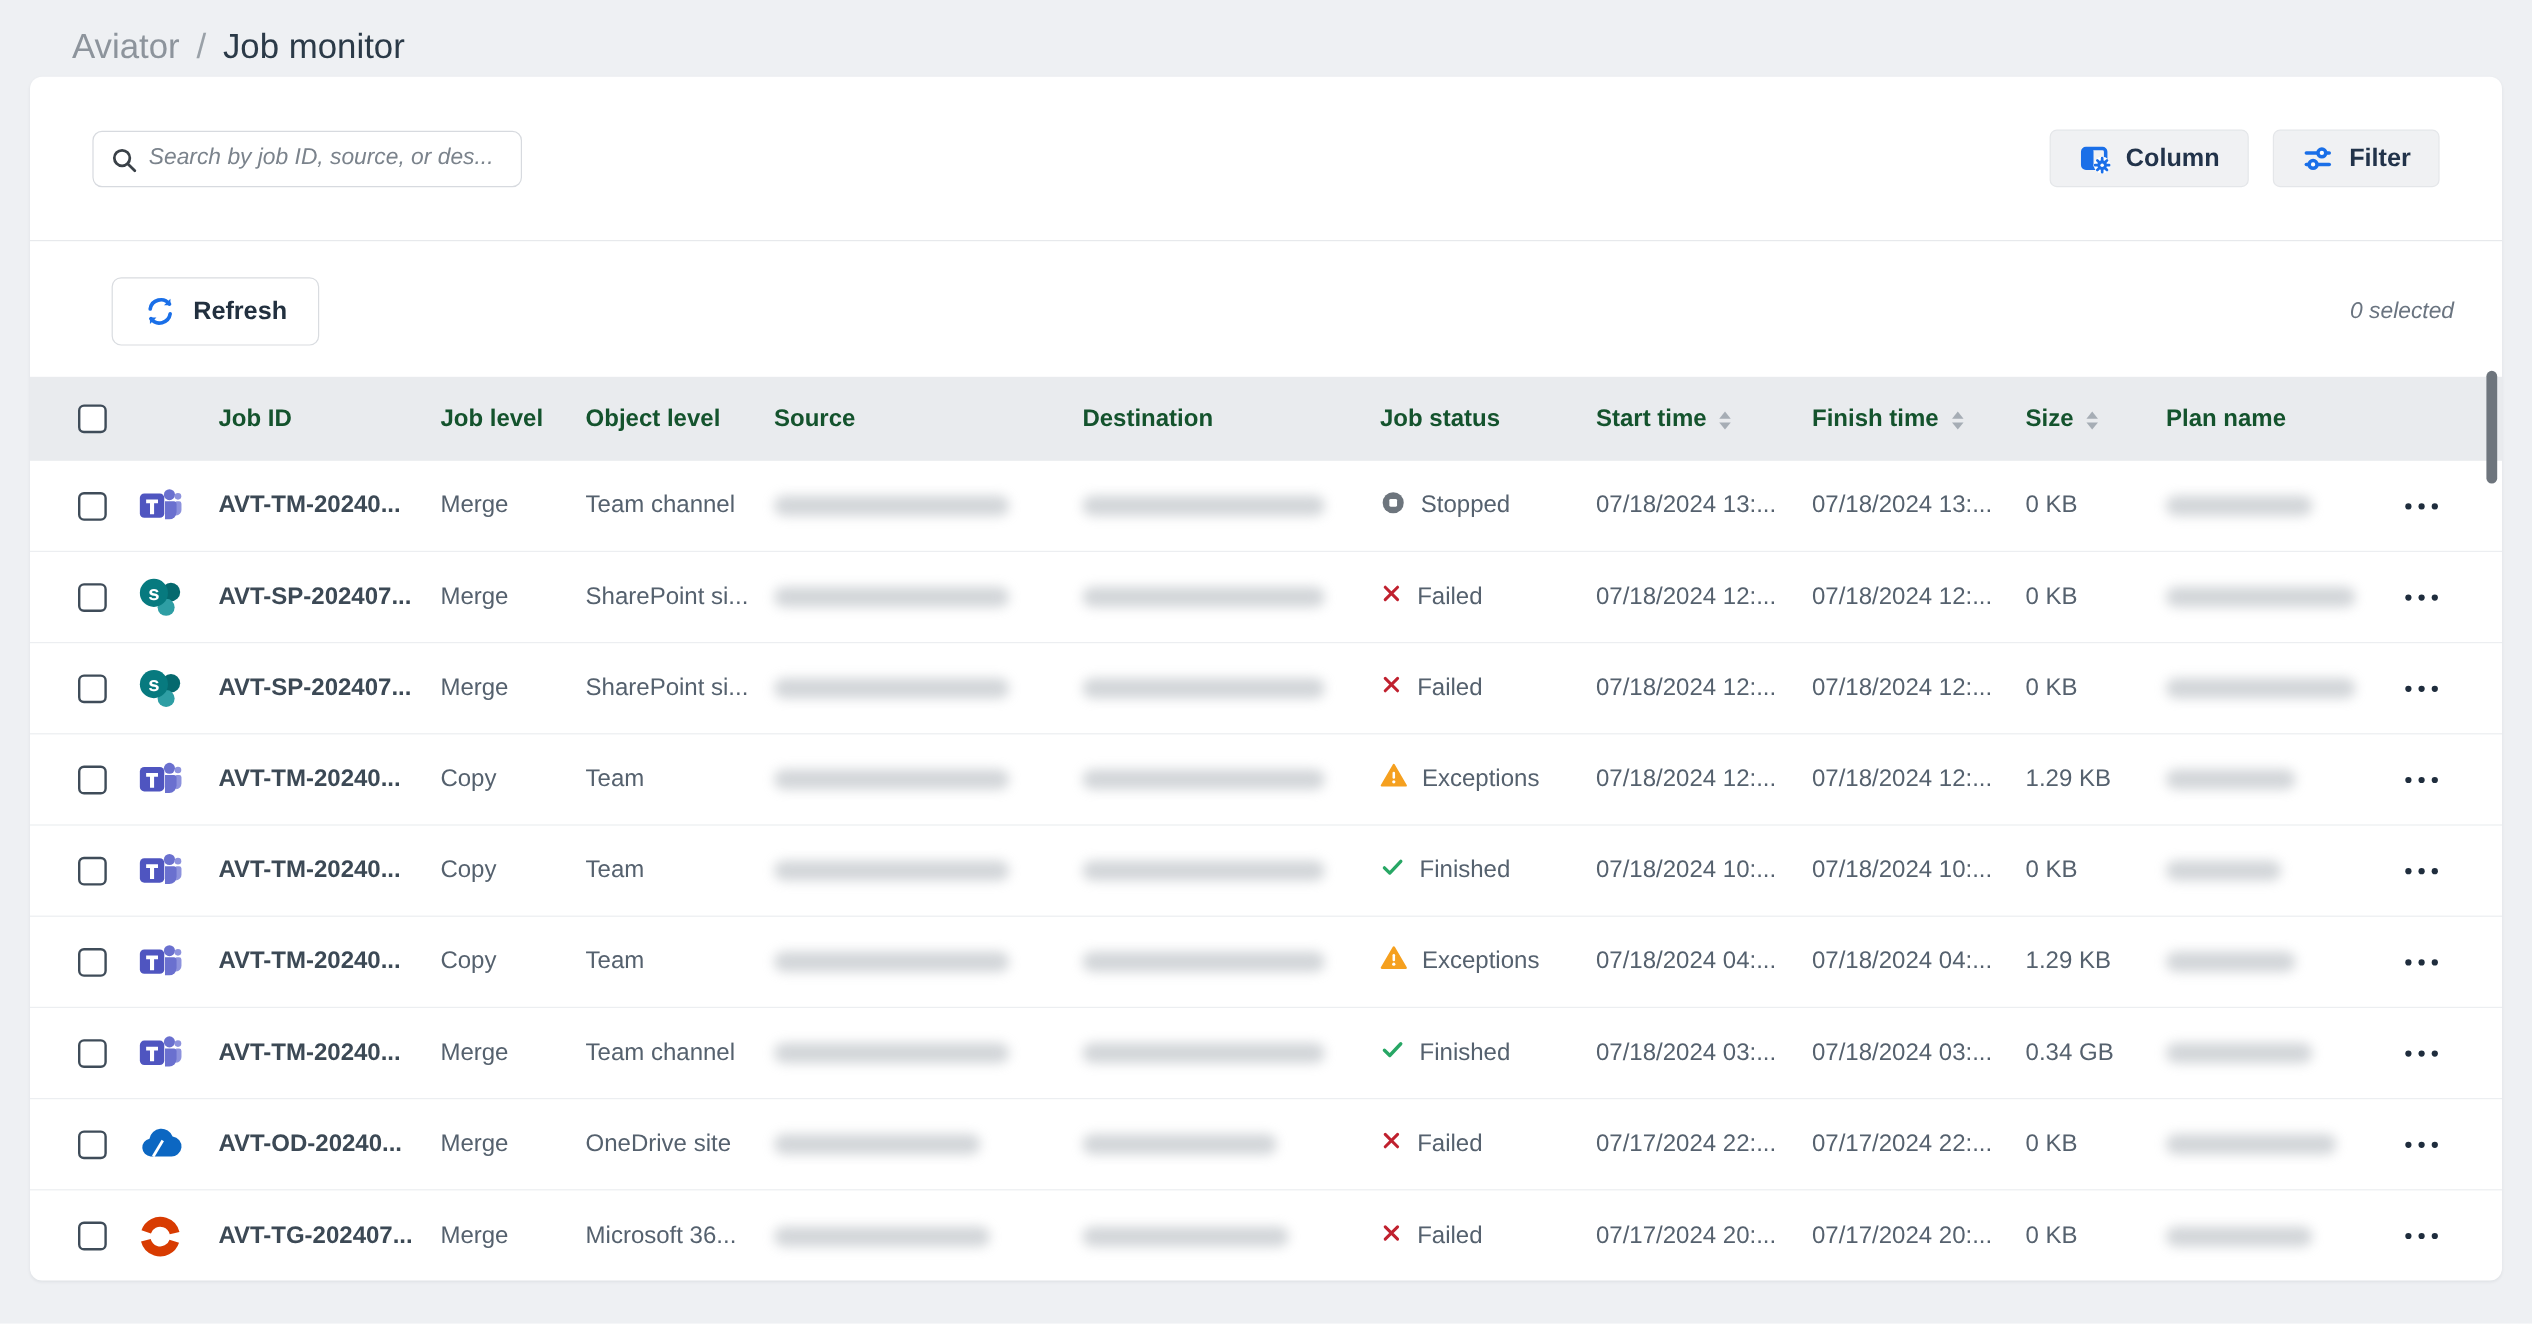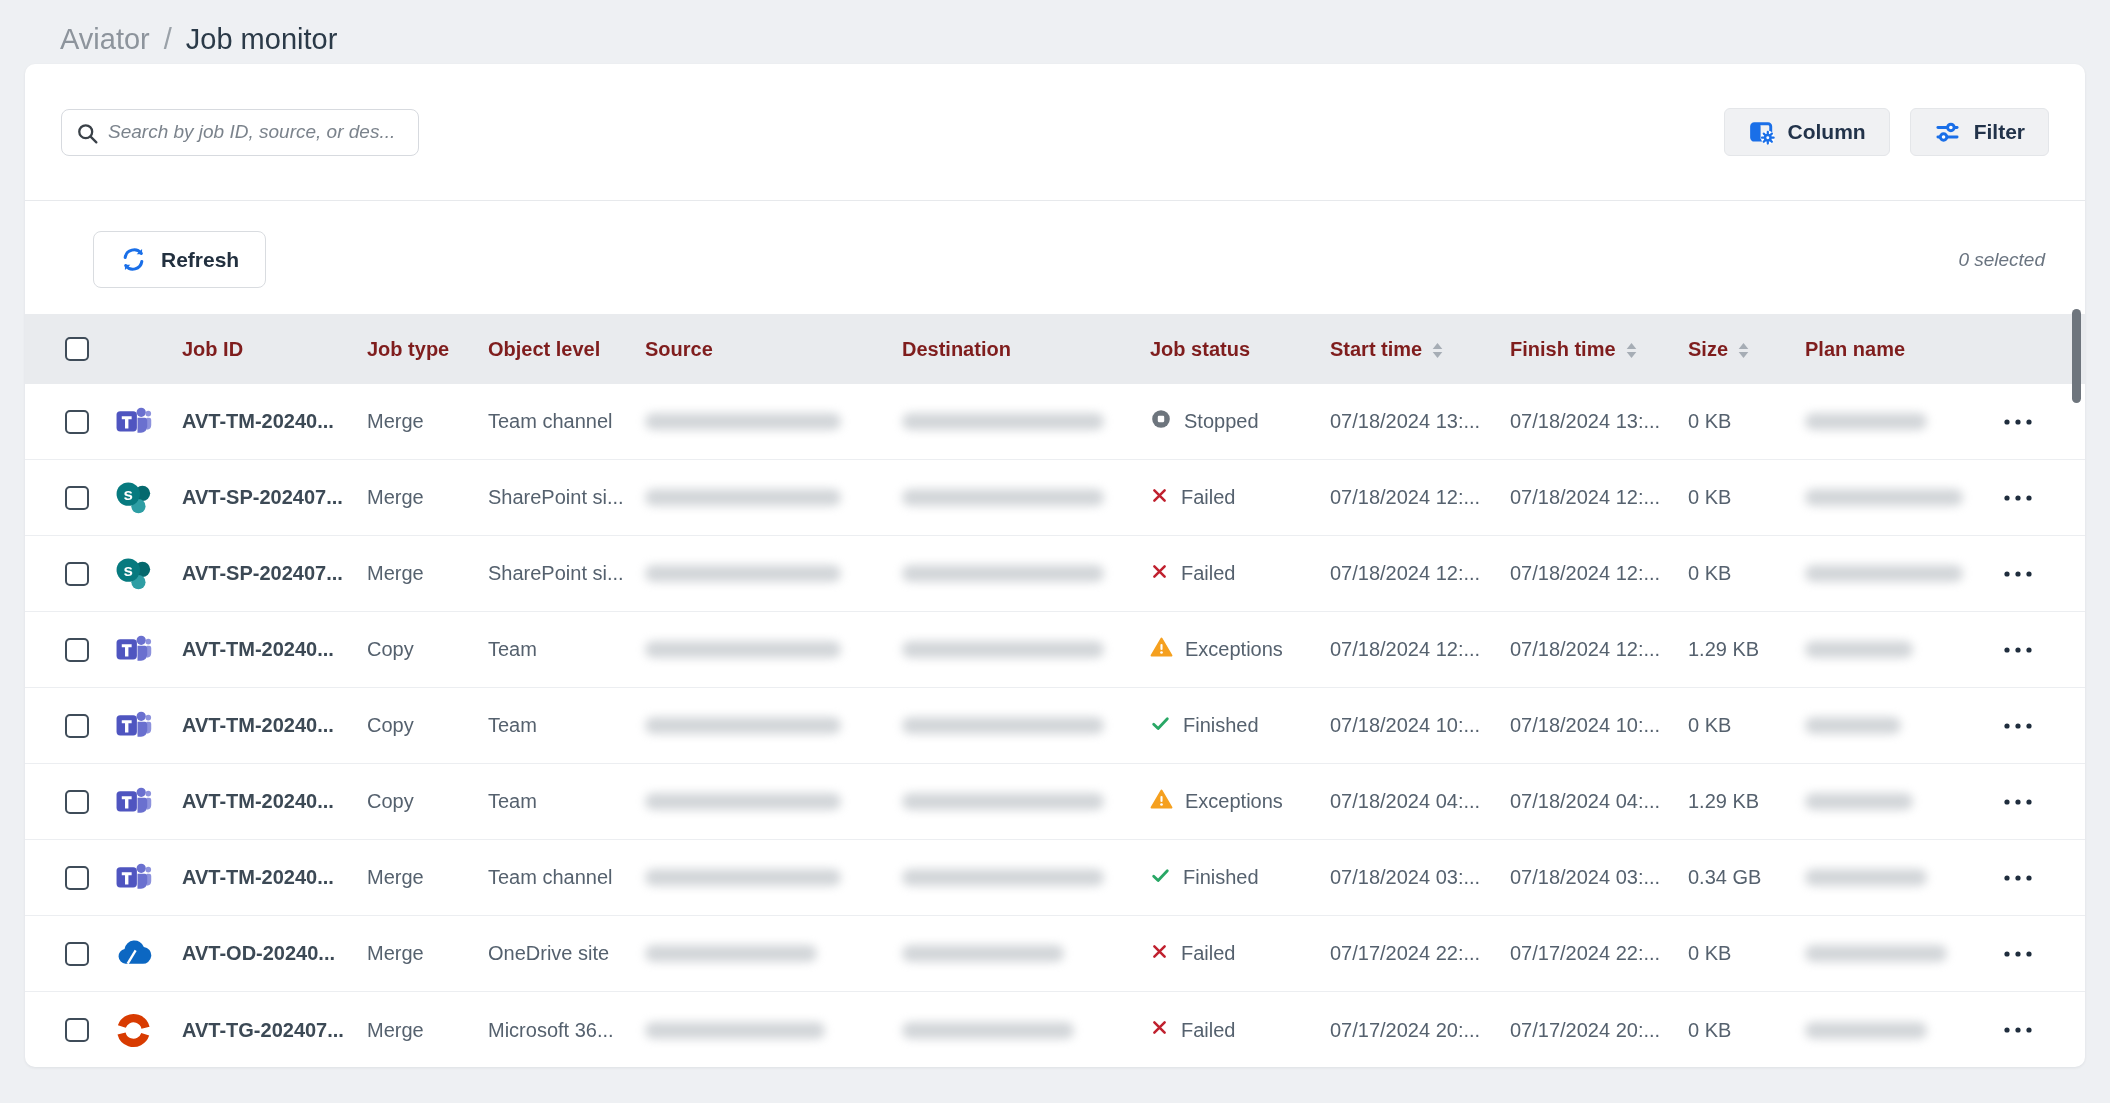--- a/index.html
+++ b/index.html
@@ -15,21 +15,21 @@
   .breadcrumb .sep { color:#9aa1a8; }
   .breadcrumb .current { color:#2b3a48; font-weight:500; }
 
   
   .card {
     position:relative; margin-left:25px; width:2060px; height:1003px;
     background:#fff; border-radius:10px; box-shadow:0 1px 3px rgba(20,30,40,.07);
   }
 
   
-  .toolbar { display:flex; justify-content:space-between; align-items:center; padding:44px 36px; }
+  .toolbar { display:flex; justify-content:space-between; align-items:center; padding:44px 52px; }
   .search {
     position:relative; width:358px; height:47px; background:#fff;
     border:1px solid #d7dadf; border-radius:8px; display:flex; align-items:center;
   }
   .search svg { position:absolute; left:13px; top:11px; }
   .search input {
     border:0; outline:0; background:transparent; width:100%; height:100%;
     padding:0 14px 0 46px; font-size:19px; font-family:inherit; color:#2b3a48;
   }
   .search input::placeholder { color:#7b838c; font-style:italic; }
@@ -49,21 +49,21 @@
     font-family:inherit; font-size:21px; font-weight:600; color:#22303f; cursor:pointer;
   }
   .selected-count { font-size:19px; font-style:italic; color:#6a7480; }
 
   
   .grid {
     display:grid;
     grid-template-columns:50px 67px 185px 121px 157px 257px 248px 180px 180px 178px 117px 185px 1fr;
     align-items:center; padding:0 40px;
   }
-  .thead { height:70px; background:#e9ebee; font-size:20px; font-weight:600; color:#7f1d1d; }
+  .thead { height:70px; background:#e9ebee; font-size:20px; font-weight:600; color:#14532d; }
   .th { display:flex; align-items:center; gap:8px; }
   .sort-icon { flex:0 0 auto; margin-top:2px; }
   .row { height:76px; border-bottom:1px solid #eceef1; font-size:20px; color:#55616e; }
   .row:last-child { border-bottom:0; }
   .checkbox {
     width:24px; height:24px; background:#fff; border:2px solid #3f4c59; border-radius:5px; cursor:pointer;
   }
   .svc { width:37px; height:37px; display:inline-flex; }
   .job-id { font-weight:700; color:#3c4955;text-align:center; }
   .status { display:flex; align-items:center; gap:12px; }
@@ -148,21 +148,21 @@
   <div class="thead grid" id="thead">
     <div class="cell">
       <div class="checkbox"></div>
     </div>
     <div class="cell" id="thead-spacer"></div>
   <div class="th cell">
     <span class="th-label">Job ID</span>
 
   </div>
       <div class="th cell">
-    <span class="th-label">Job type</span>
+    <span class="th-label">Job level</span>
 
   </div>
       <div class="th cell">
     <span class="th-label">Object level</span>
 
   </div>
       <div class="th cell">
     <span class="th-label">Source</span>
 
   </div>

